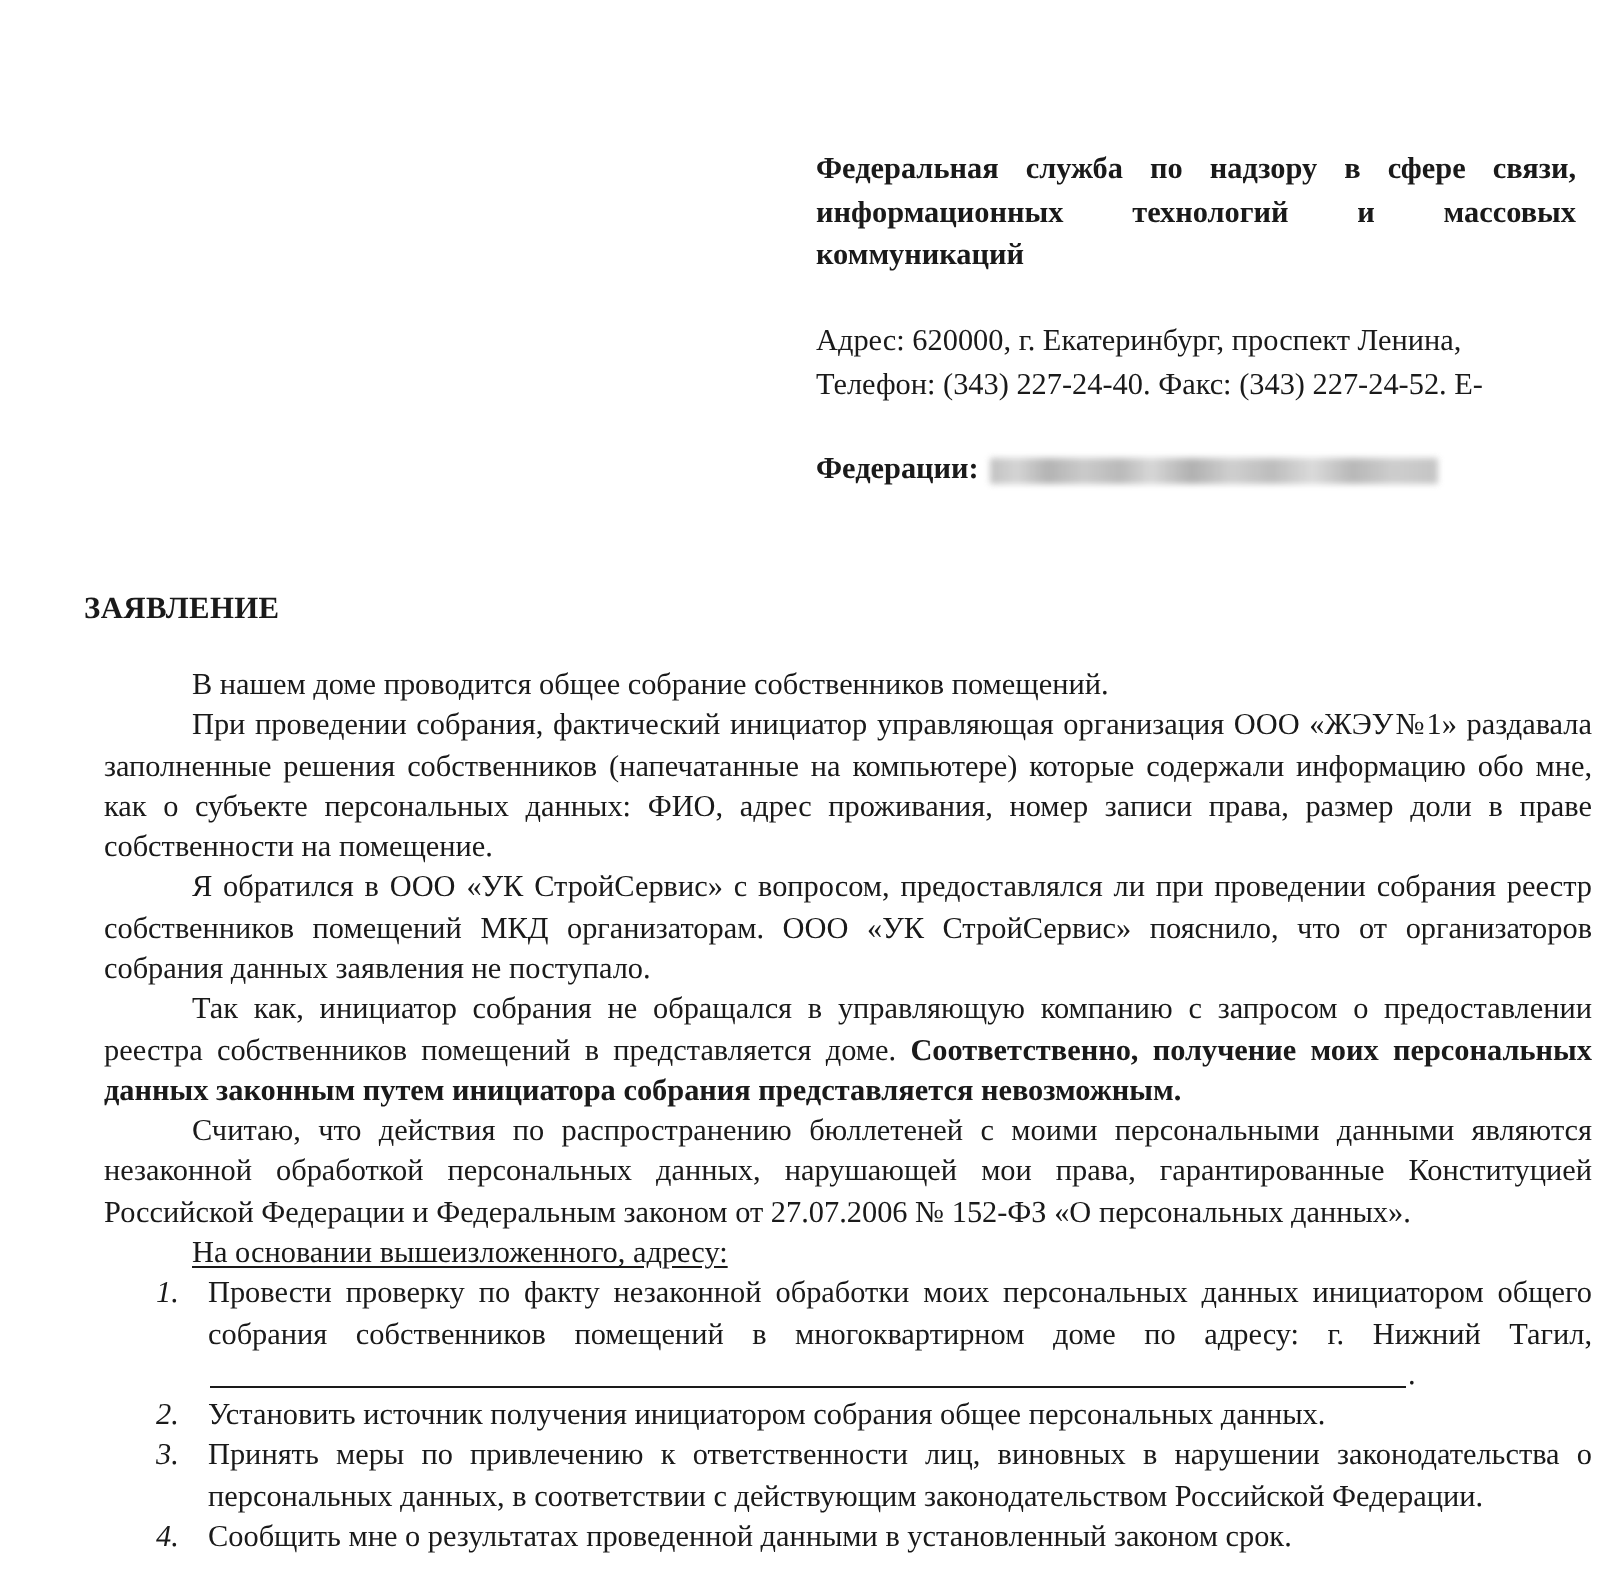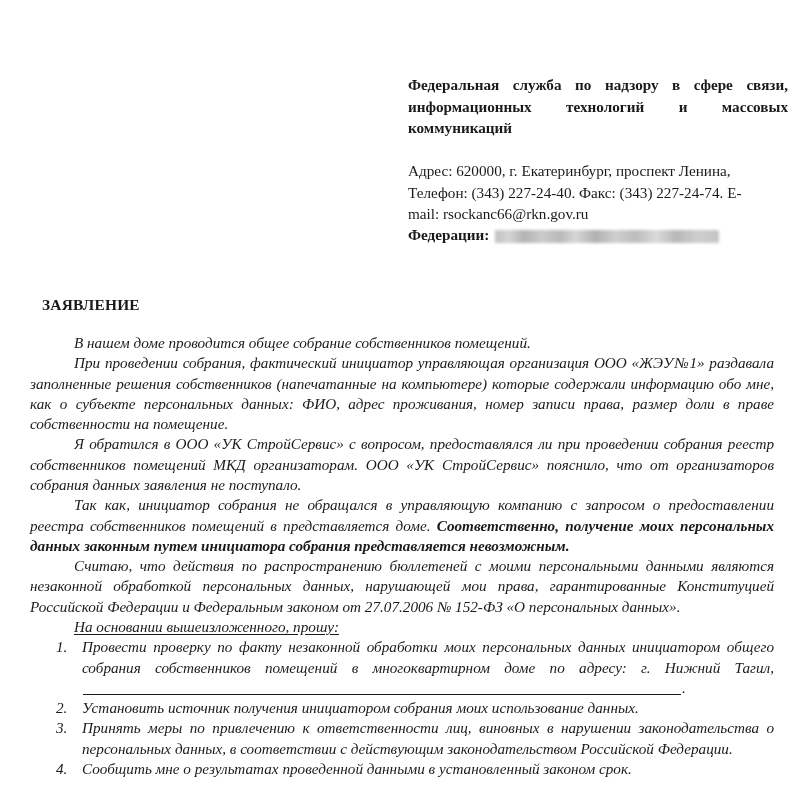--- a/index.html
+++ b/index.html
@@ -89,26 +89,25 @@
     left: 42px;
     top: 250px;
     font-size: 15.4px;
     font-weight: bold;
     letter-spacing: .2px;
   }
 
   
   .body-block {
     position: absolute;
-    left: 30px;
+    left: 52px;
     top: 287px;
     width: 744px;
     font-size: 15.2px;
     line-height: 1.335;
-    font-style: italic;
   }
 
   p.para {
     margin: 0;
     text-align: justify;
     text-justify: inter-word;
     text-indent: 44px;
     hyphens: none;
   }
   p.para.bold {
@@ -157,22 +156,21 @@
   .fill-wide { width: 598px; }
 </style>
 </head>
 <body>
 
 <div class="page">
 
   <div class="addressee">
     <span class="org">Федеральная служба по надзору в сфере связи, информационных технологий и массовых коммуникаций</span>
     <span class="line">Адрес: 620000, г. Екатеринбург, проспект Ленина,</span>
-    <span class="line">Телефон: (343) 227-24-40. Факс: (343) 227-24-74. E-</span>
-    <span class="line">mail: rsockanc66@rkn.gov.ru</span>
+    <span class="line">Телефон: (343) 227-24-40. Факс: (343) 227-24-52. E-</span>
   </div>
 
   <div class="applicant">
     <span class="label">Федерации:</span><span class="redacted"></span>
   </div>
 
   <div class="doc-title">ЗАЯВЛЕНИЕ</div>
 
   <div class="body-block">
 
@@ -180,26 +178,26 @@
 
     <p class="para">При проведении собрания, фактический инициатор управляющая организация ООО «ЖЭУ№1» раздавала заполненные решения собственников (напечатанные на компьютере) которые содержали информацию обо мне, как о субъекте персональных данных: ФИО, адрес проживания, номер записи права, размер доли в праве собственности на помещение.</p>
 
     <p class="para">Я обратился в ООО «УК СтройСервис» с вопросом, предоставлялся ли при проведении собрания реестр собственников помещений МКД организаторам. ООО «УК СтройСервис» пояснило, что от организаторов собрания данных заявления не поступало.</p>
 
 
     <p class="para"><span>Так как, инициатор собрания не обращался в управляющую компанию с запросом о предоставлении реестра собственников помещений в представляется доме. </span><span class="b">Соответственно, получение моих персональных данных законным путем инициатора собрания представляется невозможным.</span></p>
 
     <p class="para">Считаю, что действия по распространению бюллетеней с моими персональными данными являются незаконной обработкой персональных данных, нарушающей мои права, гарантированные Конституцией Российской Федерации и Федеральным законом от 27.07.2006 № 152-ФЗ «О персональных данных».</p>
 
-    <p class="para underlined-lead">На основании вышеизложенного, прошу:</p>
+    <p class="para underlined-lead">На основании вышеизложенного, адресу:</p>
 
     <ol class="requests">
       <li><span>Провести проверку по факту незаконной обработки моих персональных данных инициатором общего собрания собственников помещений в многоквартирном доме по адресу: г. Нижний Тагил,</span><span class="fill-line fill-wide"></span><span>.</span></li>
 
-      <li><span>Установить источник получения инициатором собрания моих использование данных.</span></li>
+      <li><span>Установить источник получения инициатором собрания общее персональных данных.</span></li>
 
       <li><span>Принять меры по привлечению к ответственности лиц, виновных в нарушении законодательства о персональных данных, в соответствии с действующим законодательством Российской Федерации.</span></li>
 
       <li><span>Сообщить мне о результатах проведенной данными в установленный законом срок.</span></li>
     </ol>
 
   </div>
 </div>
 
 </body></html>

